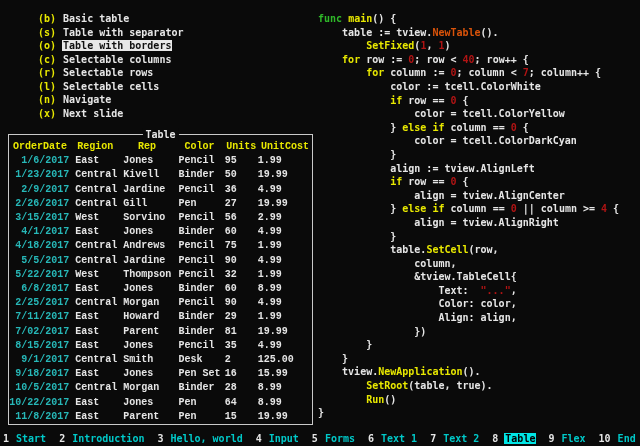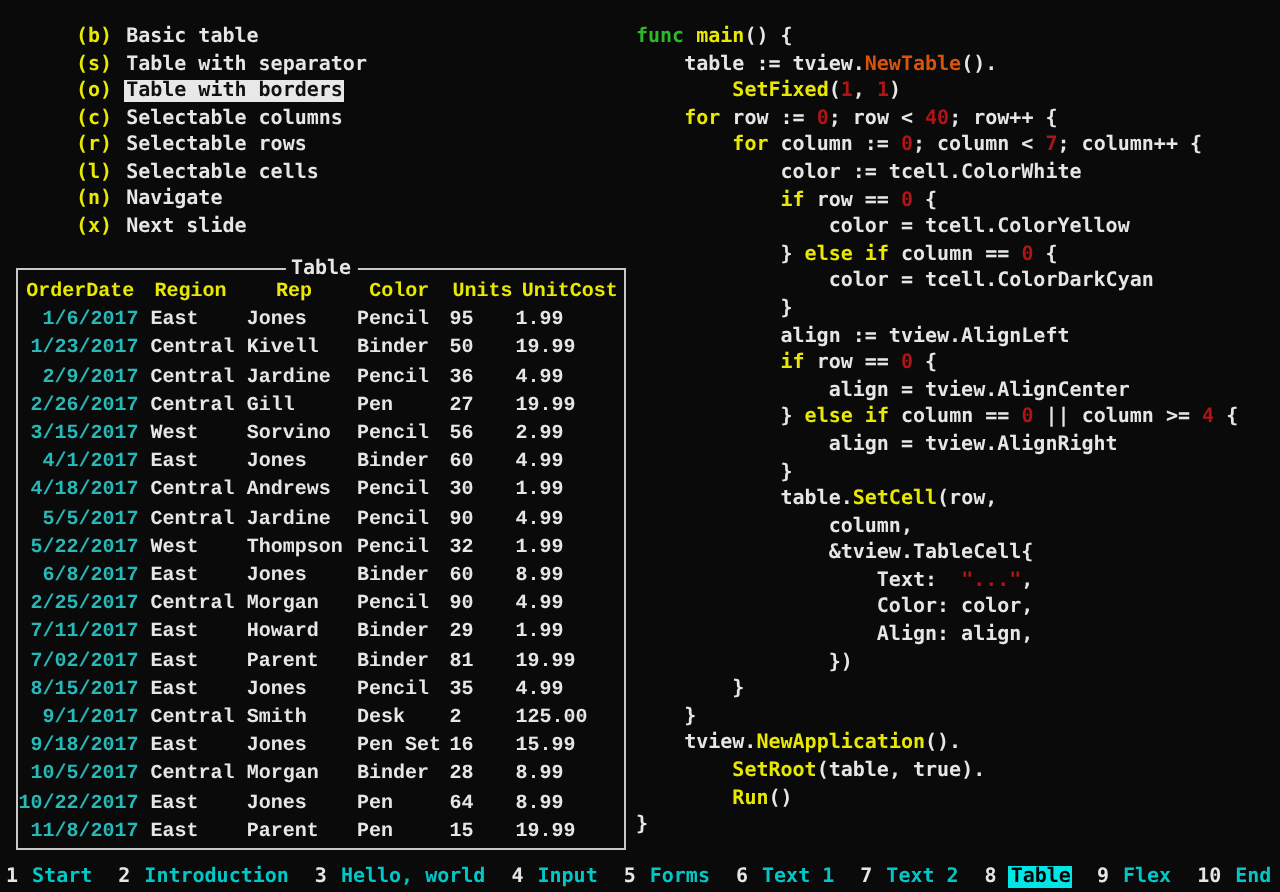--- a/index.html
+++ b/index.html
@@ -147,21 +147,21 @@
             <td class="col2">Jones</td>
             <td class="col3">Binder</td>
             <td class="col4">60</td>
             <td class="col5">4.99</td>
           </tr>
           <tr>
             <td class="col0">4/18/2017</td>
             <td class="col1">Central</td>
             <td class="col2">Andrews</td>
             <td class="col3">Pencil</td>
-            <td class="col4">30</td>
+            <td class="col4">75</td>
             <td class="col5">1.99</td>
           </tr>
           <tr>
             <td class="col0">5/5/2017</td>
             <td class="col1">Central</td>
             <td class="col2">Jardine</td>
             <td class="col3">Pencil</td>
             <td class="col4">90</td>
             <td class="col5">4.99</td>
           </tr>

